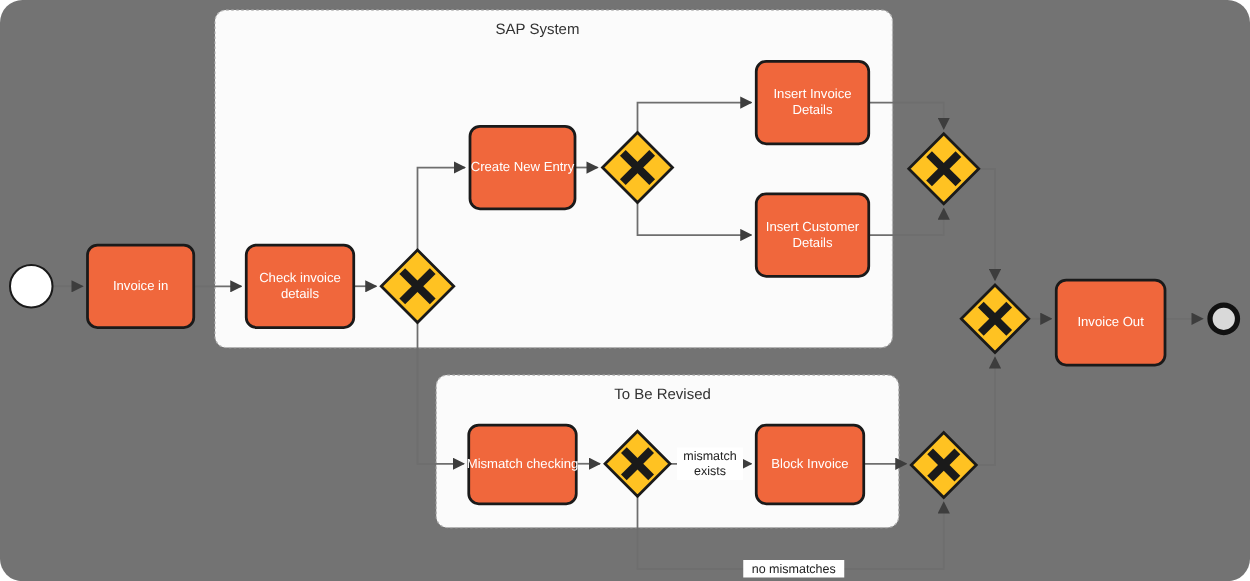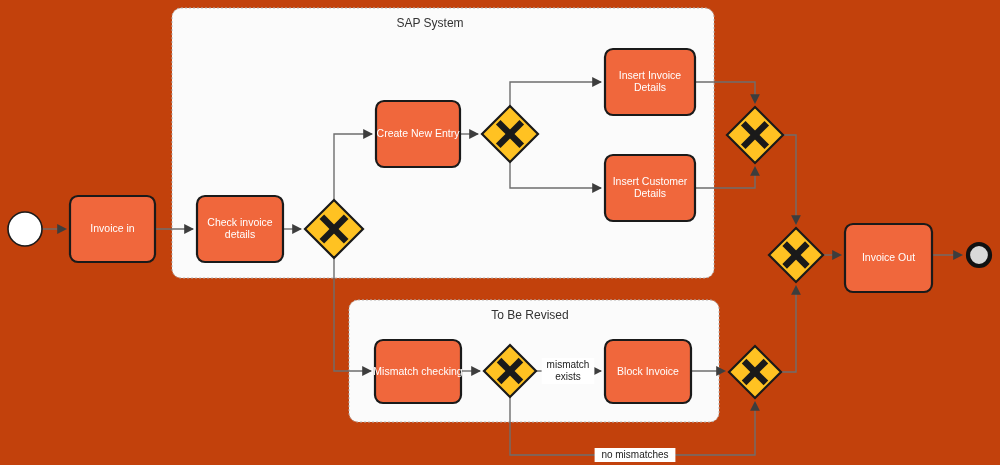--- a/index.html
+++ b/index.html
@@ -4,23 +4,24 @@
 <style>
   html, body {
     margin: 0;
     padding: 0;
     background: #ffffff;
   }
   #canvas {
     position: relative;
     width: 1000px;
     height: 465px;
-    background: #c2410c;
+    background: #737373;
     font-family: "Liberation Sans", sans-serif;
     overflow: hidden;
+    border-radius: 18px;
   }
   svg#diagram {
     position: absolute;
     left: 0;
     top: 0;
     width: 1000px;
     height: 465px;
   }
   .pool-rect {
     fill: #fbfbfb;

